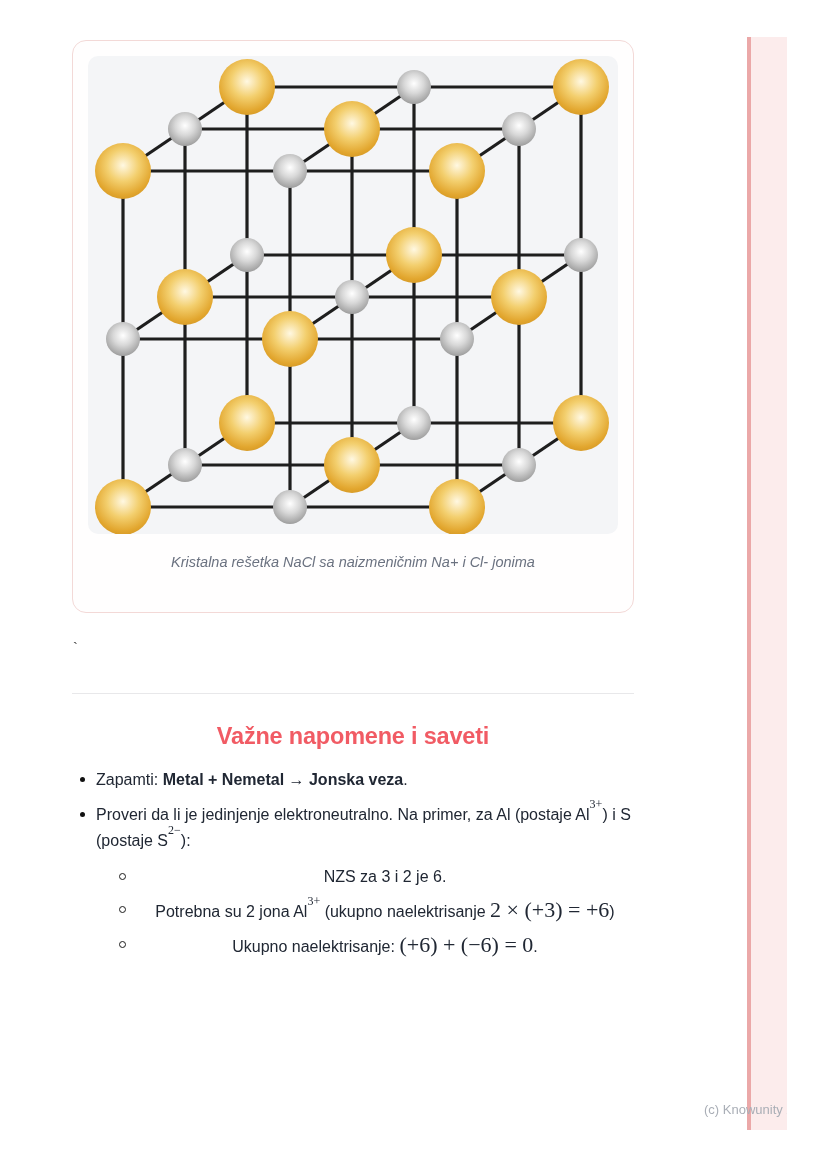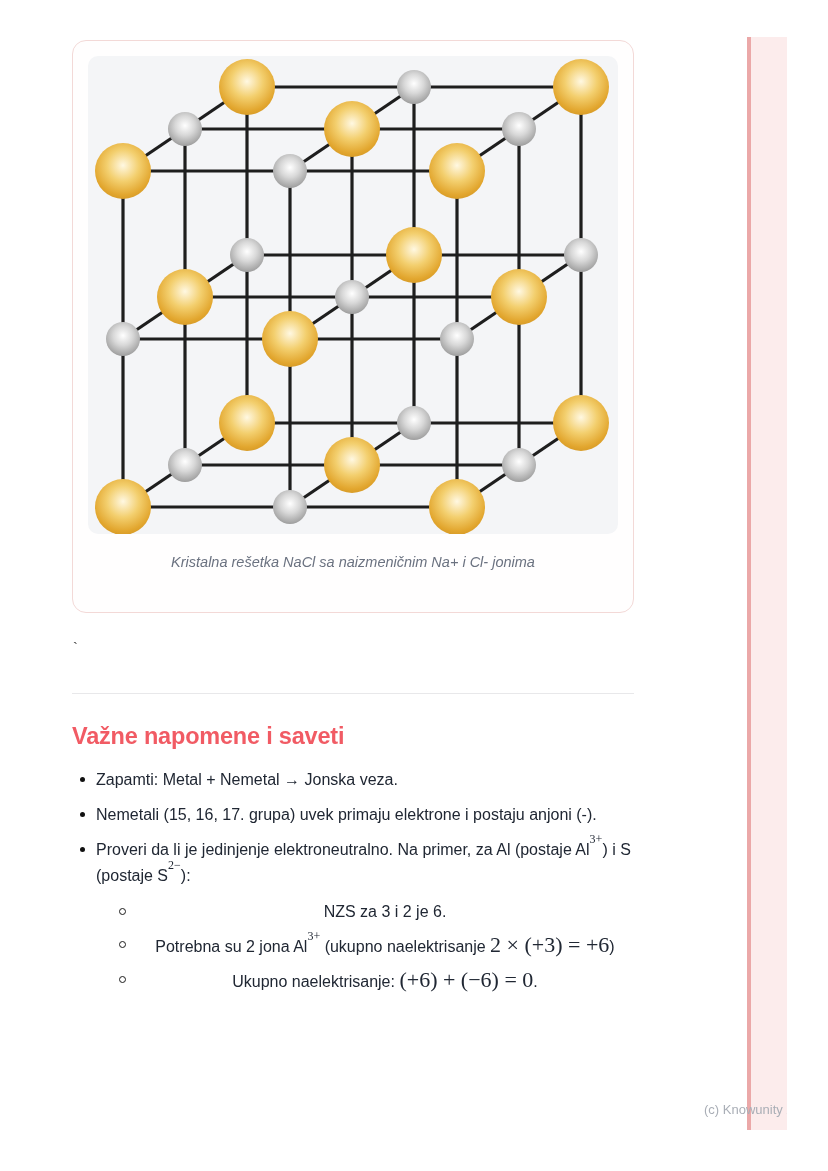--- a/index.html
+++ b/index.html
@@ -12,31 +12,31 @@
     background:#fffefe;border:1.5px solid #f3d9d7;border-radius:14px;padding:15px 15px 0 15px;}
   .figure-img{width:530px;height:478px;background:#f4f5f7;border-radius:10px;overflow:hidden;}
   .figure-img svg{display:block;}
   .figure-caption{margin:18px 0 0 0;text-align:center;font-style:italic;
     font-size:14.5px;color:#6b7280;line-height:20px;}
 
   .stray{display:block;margin-top:26px;height:20px;font-size:15px;color:#3c3c3c;padding-left:1px;}
 
   .divider{border:none;border-top:1px solid #e8e8ea;margin:34px 0 0 0;}
 
-  .notes-heading{margin:28px 0 0 0;font-size:23.5px;font-weight:700;letter-spacing:-0.2px;line-height:28px;}
+  .notes-heading{margin:28px 0 0 0;font-size:23.5px;font-weight:700;letter-spacing:-0.2px;line-height:28px;text-align:center;}
 
   ul.notes-list{list-style:none;margin:17px 0 0 0;padding:0;}
   ul.notes-list>li{display:flex;margin:0 0 9px 0;font-size:16px;line-height:26px;color:#202733;}
   .bullet-dot{flex:none;width:5px;height:5px;border-radius:50%;background:#111;margin:10px 11px 0 8px;}
   .li-body{flex:1;}
   ul.sub-list{list-style:none;margin:10px 0 0 0;padding:0;}
   ul.sub-list>li{display:flex;margin:0 0 7px 0;font-size:16px;line-height:26px;color:#202733;text-align:center;}
   .bullet-ring{flex:none;width:5px;height:5px;border:1.6px solid #1d1d1d;border-radius:50%;
     background:transparent;margin:9px 10px 0 23px;}
-  .seg-b{font-weight:400;}
+  .seg-b{font-weight:700;}
   .seg-sup{font-family:"Liberation Serif","DejaVu Serif",serif;font-size:12px;position:relative;top:-6px;line-height:0;}
   .seg-math{font-family:"Liberation Serif","DejaVu Serif",serif;font-size:22px;}
 
   .copyright{position:absolute;left:704px;top:1102px;font-size:13px;color:#a9aeb6;z-index:3;white-space:nowrap;}
   .edge-line{position:absolute;left:747px;top:37px;width:3.5px;height:1093px;z-index:2;}
   .edge-strip{position:absolute;left:750px;top:37px;width:39px;height:1093px;z-index:1;}
 </style>
 </head>
 <body>
 
@@ -154,24 +154,20 @@
 
     <h2 class="notes-heading" id="notes-heading" style="color: rgb(241, 91, 100);">Važne napomene i saveti</h2>
 
     <ul class="notes-list" id="notes-list">
         <li>
           <span class="bullet-dot"></span>
           <div class="li-body"><span class="seg-t">Zapamti: </span><span class="seg-b">Metal + Nemetal → Jonska veza</span><span class="seg-t">.</span></div>
         </li>
         <li>
           <span class="bullet-dot"></span>
-          <div class="li-body"><span class="seg-t">Nemetali (15, 16, 17. grupa) uvek primaju elektrone i postaju </span><span class="seg-b">anjoni (-)</span><span class="seg-t">.</span></div>
-        </li>
-        <li>
-          <span class="bullet-dot"></span>
           <div class="li-body"><span class="seg-t">Proveri da li je jedinjenje elektroneutralno. Na primer, za Al (postaje Al</span><sup class="seg-sup">3+</sup><span class="seg-t">) i S (postaje S</span><sup class="seg-sup">2−</sup><span class="seg-t">):</span><ul class="sub-list">
               <li>
                 <span class="bullet-ring"></span>
                 <div class="li-body"><span class="seg-t">NZS za 3 i 2 je 6.</span></div>
               </li>
               <li>
                 <span class="bullet-ring"></span>
                 <div class="li-body"><span class="seg-t">Potrebna su 2 jona Al</span><sup class="seg-sup">3+</sup><span class="seg-t"> (ukupno naelektrisanje </span><span class="seg-math">2 × (+3) = +6</span><span class="seg-t">)</span></div>
               </li>
               <li>

